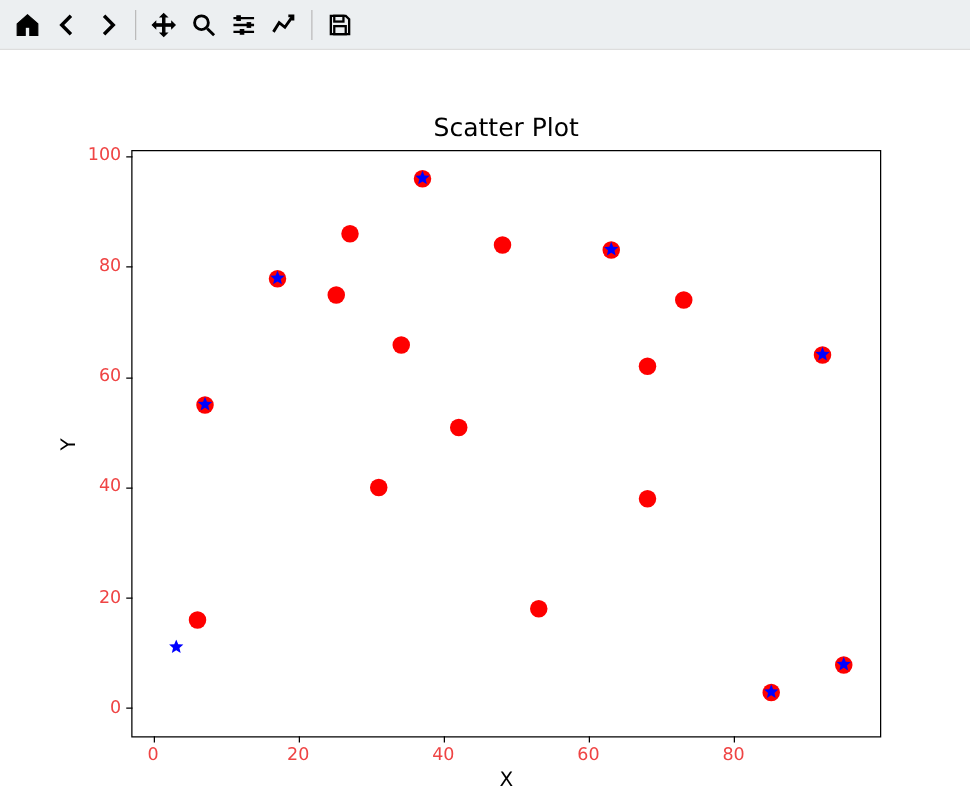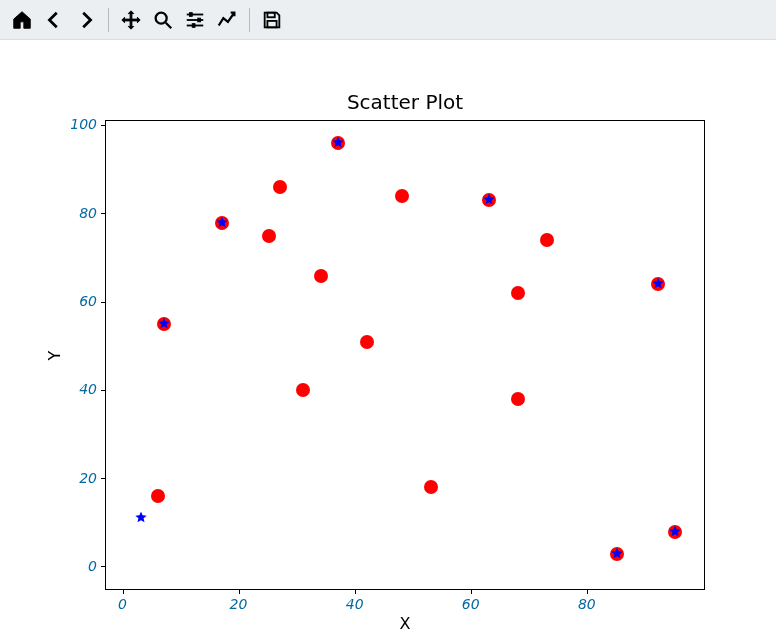--- a/index.html
+++ b/index.html
@@ -81,22 +81,21 @@
     align-items: center;
     justify-content: center;
   }
   .ylabel span {
     transform: rotate(-90deg);
     font-size: 16px;
   }
   .tick-label {
     position: absolute;
     font-size: 14px;
-    color: #0369a1;
-    font-style: italic;
+    color: #ef4444;
   }
   .tick-x { transform: translateX(-50%); }
   .tick-y { transform: translateY(-50%); text-align: right; width: 30px; }
   .tick-mark { position: absolute; background: #000; }
   .tick-mark.xm { width: 1px; height: 5px; }
   .tick-mark.ym { height: 1px; width: 5px; }
   .pt {
     position: absolute;
     transform: translate(-50%, -50%);
   }

